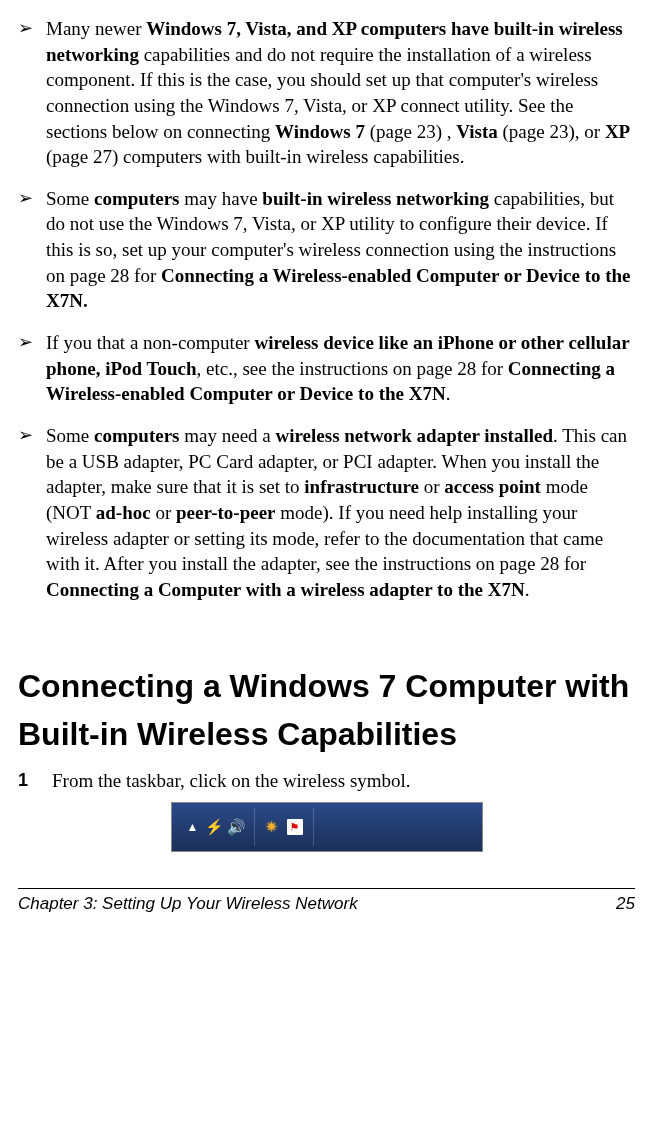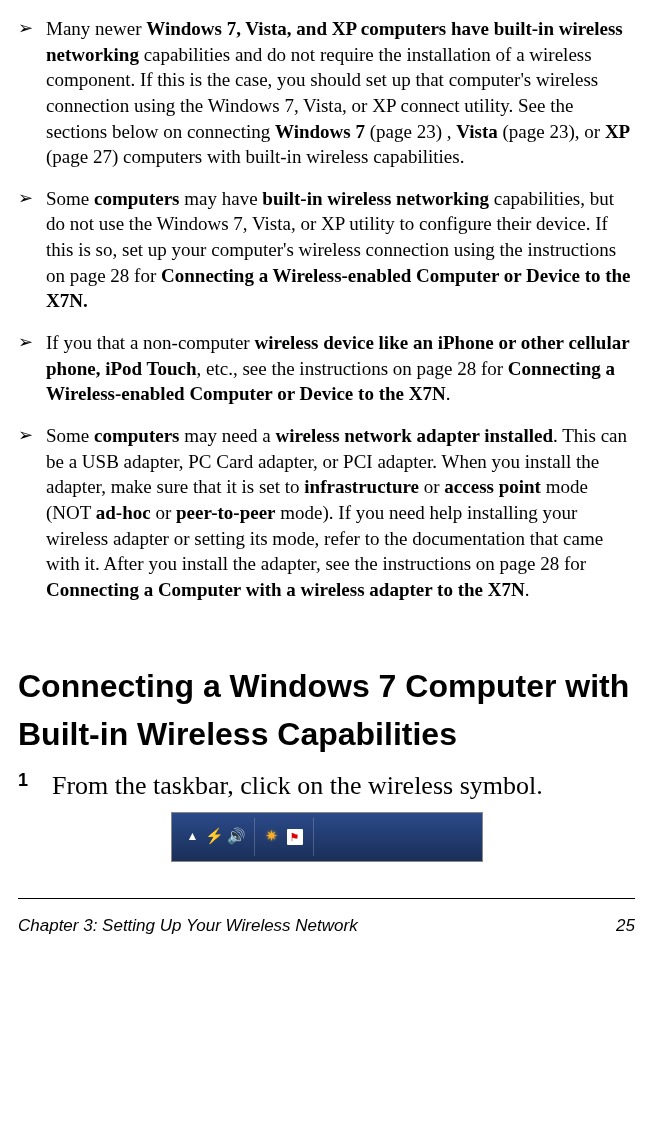--- a/index.html
+++ b/index.html
@@ -42,21 +42,21 @@
       gap: 20px;
       margin-top: 2px;
     }
     .step-num {
       font-family: Arial, sans-serif;
       font-weight: bold;
       font-size: 18px;
       min-width: 14px;
     }
     .step-text {
-      font-size: 26px;
+      font-size: 19px;
     }
     .taskbar-img {
       display: flex;
       justify-content: center;
       margin-top: 8px;
       margin-bottom: 36px;
     }
     .taskbar-frame {
       border: 1px solid #888;
       background: linear-gradient(180deg, #2b4a8a 0%, #1a2f58 100%);
@@ -102,21 +102,21 @@
       background: rgba(255,255,255,0.2);
       margin: 0 6px;
     }
     .clock {
       flex: 1;
       text-align: center;
       line-height: 1.35;
     }
     .footer {
       border-top: 1px solid #000;
-      padding-top: 16px;
+      padding-top: 4px;
       display: flex;
       justify-content: space-between;
       font-family: Verdana, Arial, sans-serif;
       font-size: 17px;
       font-style: italic;
       margin-top: 0;
     }
   </style>
 </head>
 <body>

